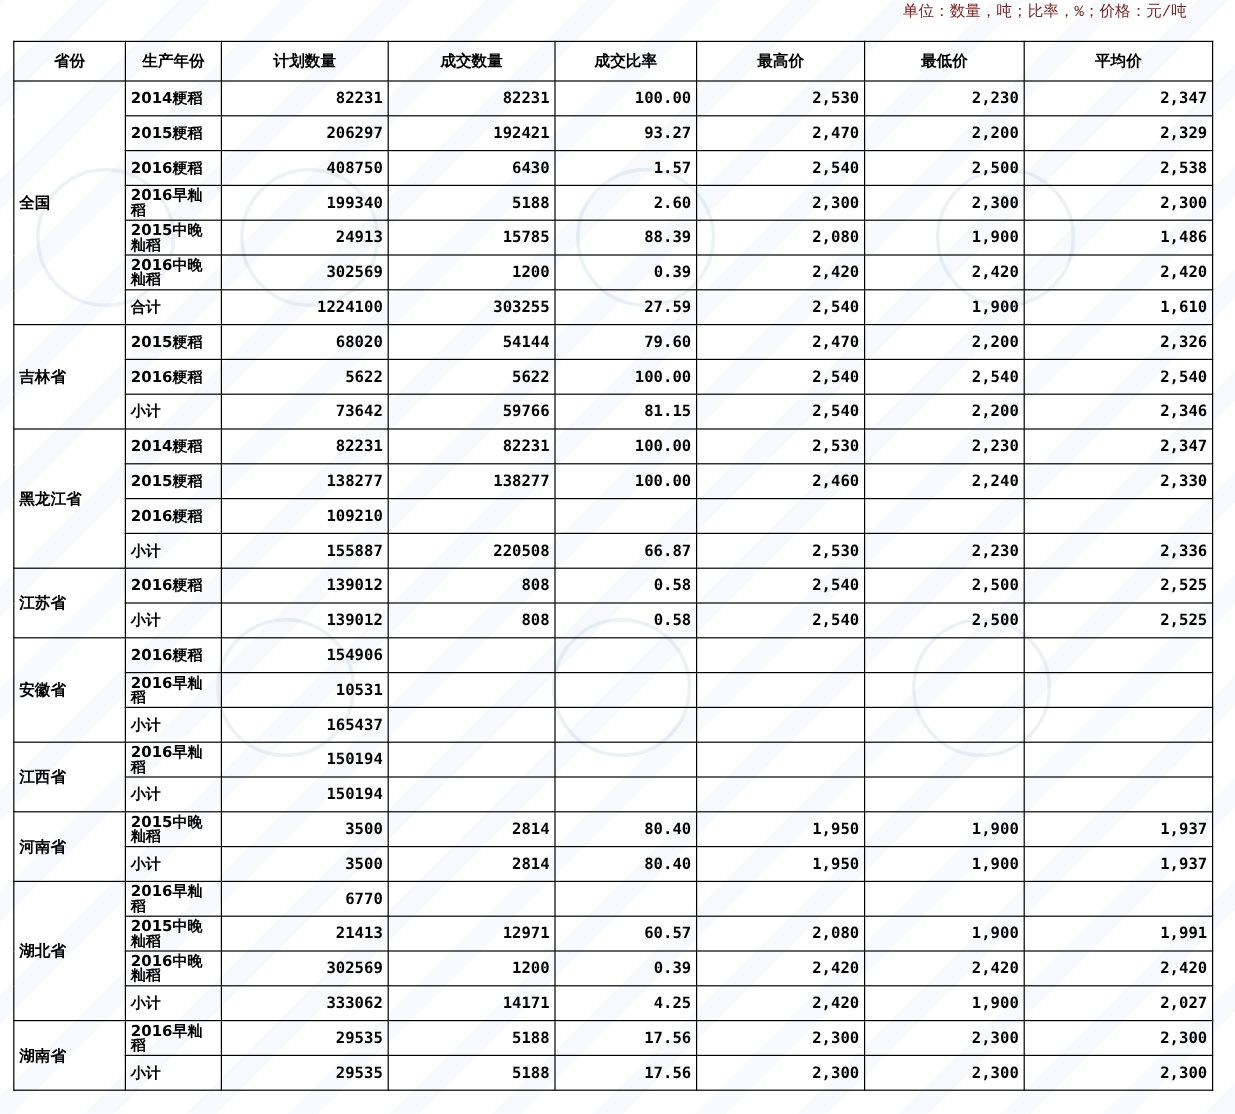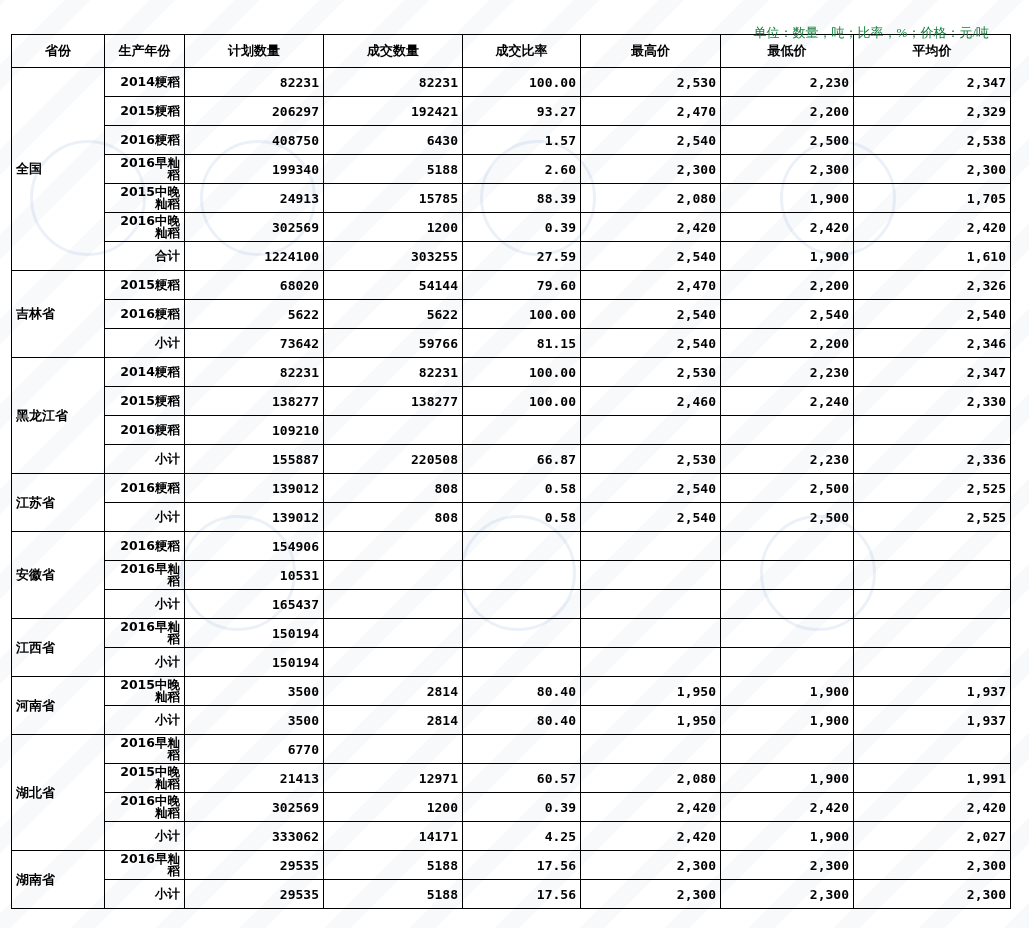--- a/index.html
+++ b/index.html
@@ -11,36 +11,36 @@
   .watermark {
     position: absolute; inset: 0; pointer-events: none; z-index: 0;
     background:
       repeating-linear-gradient(-45deg, rgba(120,160,200,0.06) 0 18px, rgba(255,255,255,0) 18px 60px);
   }
   .wm-globe {
     position: absolute; width: 110px; height: 110px; border-radius: 50%;
     border: 3px solid rgba(110,150,200,0.13); pointer-events: none; z-index: 0;
   }
   .unit-note {
-    position: absolute; top: 24px; right: 40px; font-size: 13px;
-    font-family: Liberation Serif, serif; color: #15803d; z-index: 2;
+    position: absolute; top: 0; right: 40px; font-size: 13px;
+    font-family: Liberation Mono, monospace; color: #7f1d1d; z-index: 2;
   }
   table.grain {
     position: absolute; left: 11px; top: 34px; z-index: 1;
     border-collapse: collapse; table-layout: fixed;
     width: 999px;
     font-size: 13px;
   }
   table.grain th, table.grain td {
     border: 1px solid #000; padding: 0 4px; height: 28px;
     font-weight: bold; white-space: normal; overflow: hidden;
   }
   table.grain th { height: 32px; text-align: center; font-size: 13px; }
   td.prov { text-align: left; font-size: 13px; }
-  td.type { text-align: right; font-size: 12.5px; line-height: 12px; padding: 0 1px; }
+  td.type { text-align: left; font-size: 12.5px; line-height: 12px; padding: 0 1px; }
   td.num { text-align: right; font-family: "DejaVu Sans Mono", "Liberation Mono", monospace; font-size: 13px; }
   col.c0 { width: 93px; } col.c1 { width: 80px; } col.c2 { width: 139px; }
   col.c3 { width: 139px; } col.c4 { width: 118px; } col.c5 { width: 140px; }
   col.c6 { width: 133px; } col.c7 { width: 157px; }
 </style>
 </head>
 <body>
 
 <div class="watermark"></div>
 <div class="wm-globe" style="left:30px;top:140px;"></div>
@@ -114,21 +114,21 @@
         <td class="num">2,300</td>
         <td class="num">2,300</td>
       </tr>
       <tr>
         <td class="type">2015中晚籼稻</td>
         <td class="num">24913</td>
         <td class="num">15785</td>
         <td class="num">88.39</td>
         <td class="num">2,080</td>
         <td class="num">1,900</td>
-        <td class="num">1,705</td>
+        <td class="num">1,486</td>
       </tr>
       <tr>
         <td class="type">2016中晚籼稻</td>
         <td class="num">302569</td>
         <td class="num">1200</td>
         <td class="num">0.39</td>
         <td class="num">2,420</td>
         <td class="num">2,420</td>
         <td class="num">2,420</td>
       </tr>

